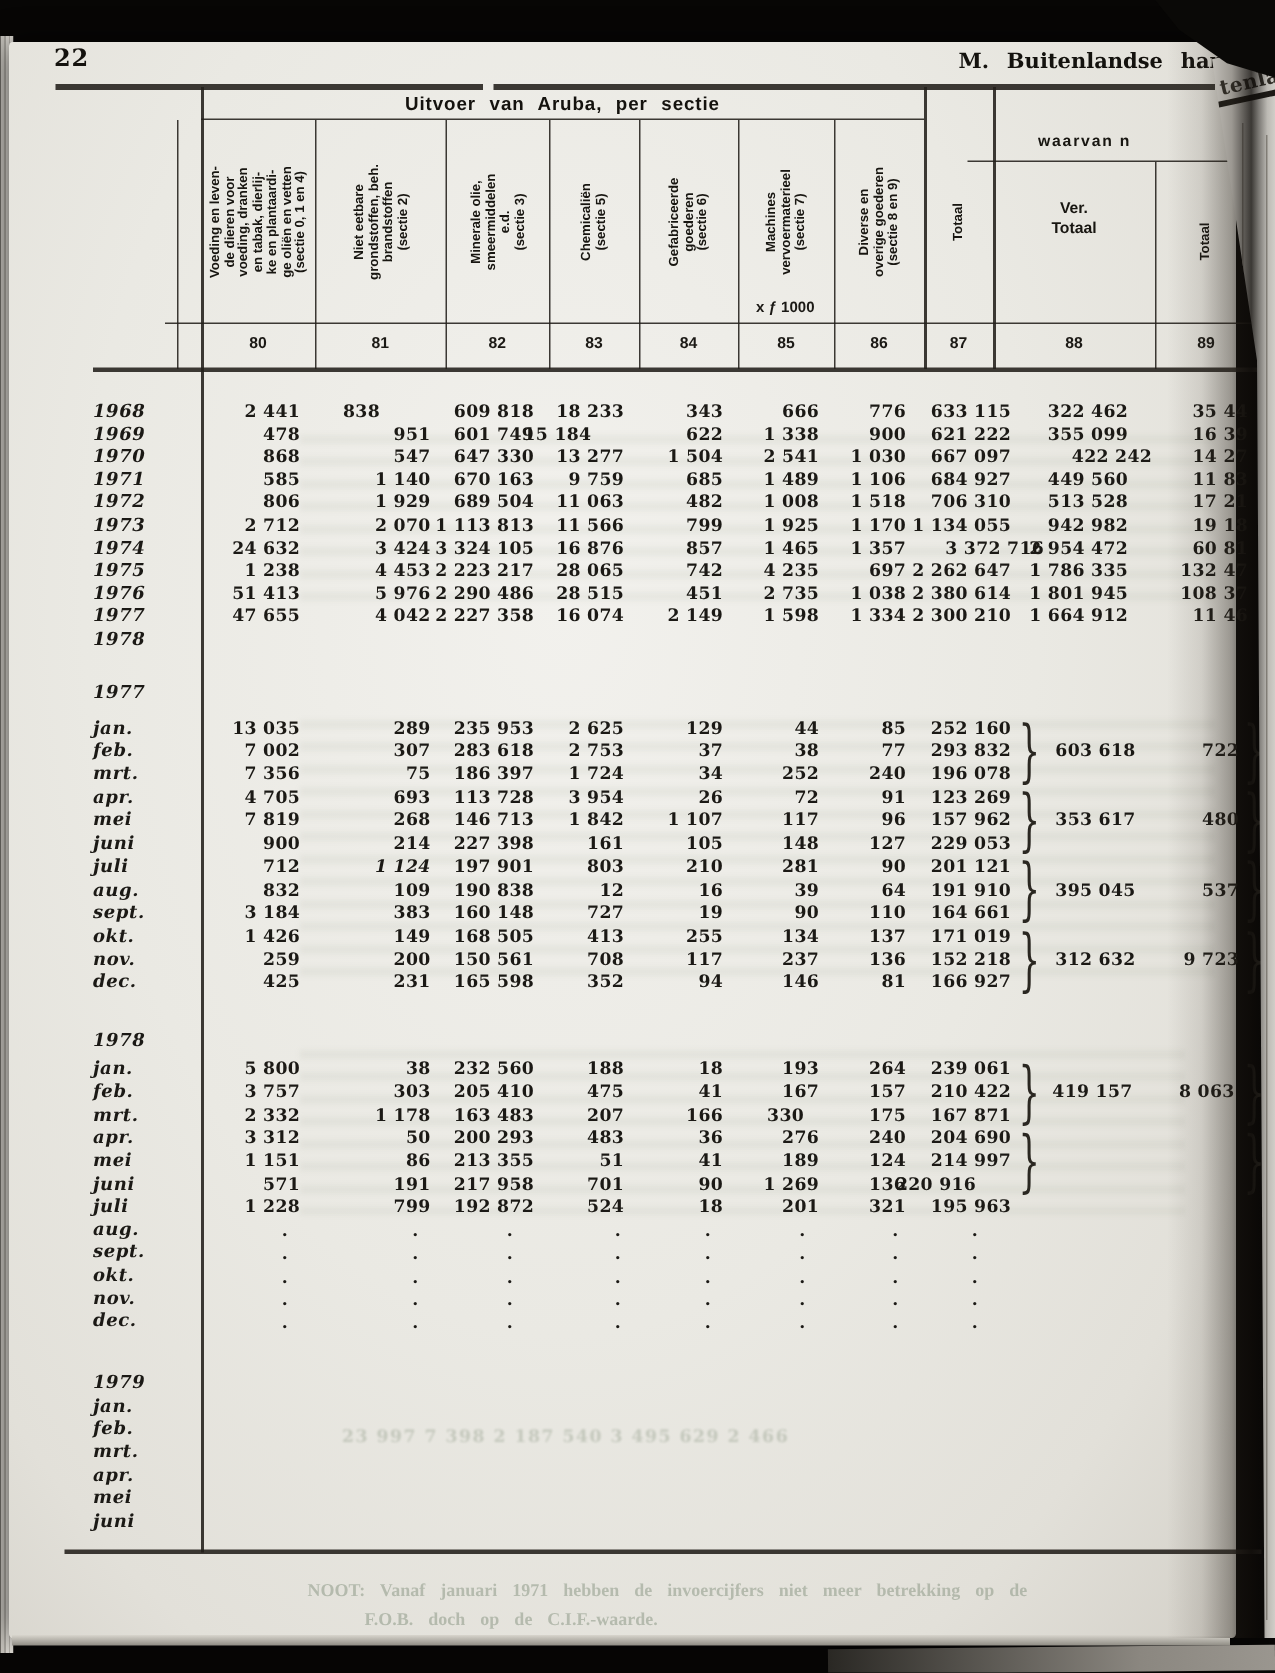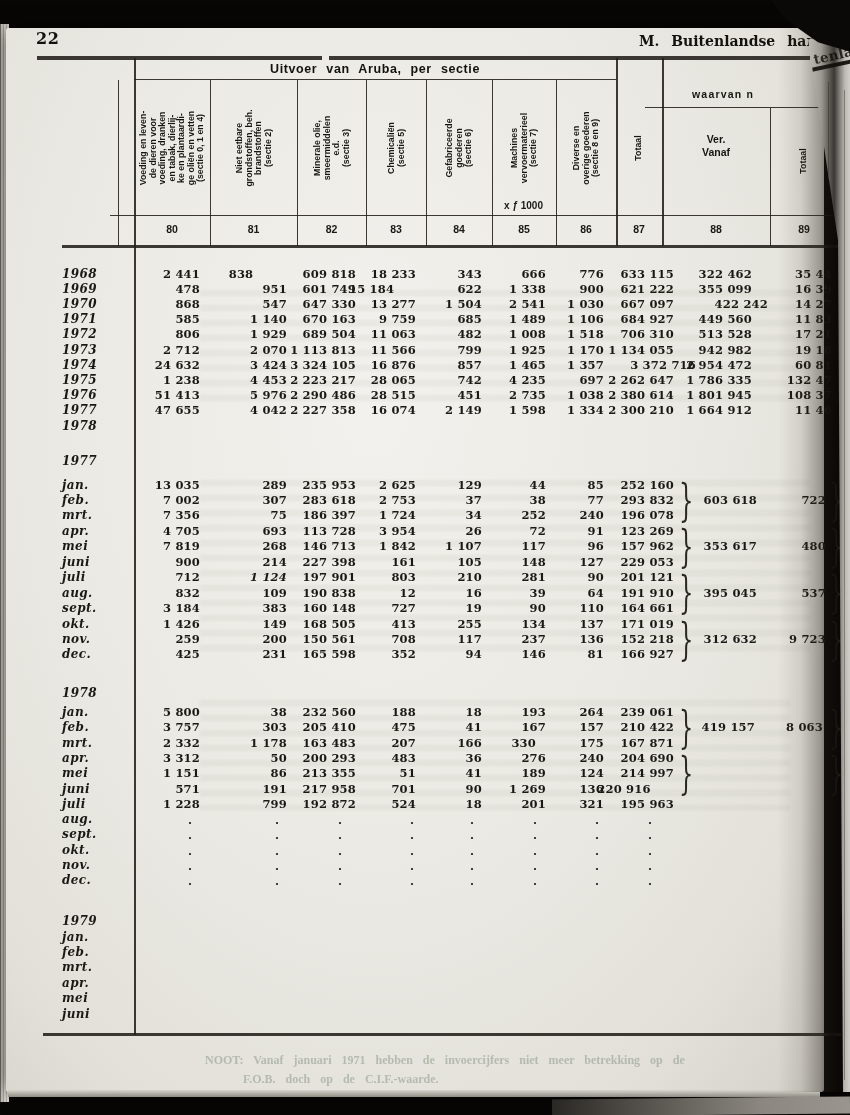--- a/index.html
+++ b/index.html
@@ -46,20 +46,21 @@
 <body>
 
 <div class="stripes"></div>
 <div id="paper"></div>
 
 <div id="content">
 
   <div class="smudge" style="left:200px;top:290px;width:610px;height:120px"></div>
   <div class="smudge" style="left:200px;top:480px;width:610px;height:180px"></div>
   <div class="smudge" style="left:200px;top:700px;width:590px;height:110px"></div>
+  <div class="ghost" style="left:228px;top:950px;letter-spacing:1px">23 997      7 398      2 187      540      3 495      629      2 466</div>
 <div class="line" style="left: 37px; top: 56px; width: 285px; height: 3.5px;"></div>
     <div class="line" style="left: 329px; top: 56px; width: 481px; height: 3.5px;"></div>
     <div class="line" style="left: 134px; top: 78.5px; width: 482px; height: 1.4px;"></div>
     <div class="line" style="left: 645px; top: 107px; width: 193px; height: 1.2px;"></div>
     <div class="line" style="left: 110px; top: 214.5px; width: 728px; height: 1.3px;"></div>
     <div class="line" style="left: 62px; top: 245px; width: 776px; height: 2.8px;"></div>
     <div class="line" style="left: 43px; top: 1033px; width: 798px; height: 2.8px;"></div>
     <div class="line" style="left: 118px; top: 80px; width: 1.2px; height: 166px;"></div>
     <div class="line" style="left: 134px; top: 58px; width: 1.8px; height: 977px;"></div>
     <div class="line" style="left: 210px; top: 80px; width: 1px; height: 166px;"></div>
@@ -116,21 +117,21 @@
       <div class="hrot" style="width: 131px;">Diverse en
 overige goederen
 (sectie 8 en 9)</div>
     </div>
     <div class="colnum" style="left: 556px; top: 223px; width: 60px; text-align: center;">86</div>
     <div class="hcell" style="left: 616px; top: 82px; width: 46px; height: 131px;">
       <div class="hrot" style="width: 131px;">Totaal</div>
     </div>
     <div class="colnum" style="left: 616px; top: 223px; width: 46px; text-align: center;">87</div>
     <div class="hflat" style="left: 662px; top: 133px; width: 108px;">Ver.
-Vanaf</div>
+Totaal</div>
     <div class="colnum" style="left: 662px; top: 223px; width: 108px; text-align: center;">88</div>
     <div class="hcell" style="left: 770px; top: 110px; width: 68px; height: 102px;">
       <div class="hrot" style="width: 102px;">Totaal</div>
     </div>
     <div class="colnum" style="left: 770px; top: 223px; width: 68px; text-align: center;">89</div>
     <div class="lbl" style="left: 62px; top: 266.5px;">1968</div>
     <div class="num" style="left: 108px; top: 266.5px; width: 92px; text-align: right;">2 441</div>
     <div class="num" style="left: 195px; top: 266.5px; width: 92px; text-align: center;">838</div>
     <div class="num" style="left: 264px; top: 266.5px; width: 92px; text-align: right;">609 818</div>
     <div class="num" style="left: 324px; top: 266.5px; width: 92px; text-align: right;">18 233</div>

